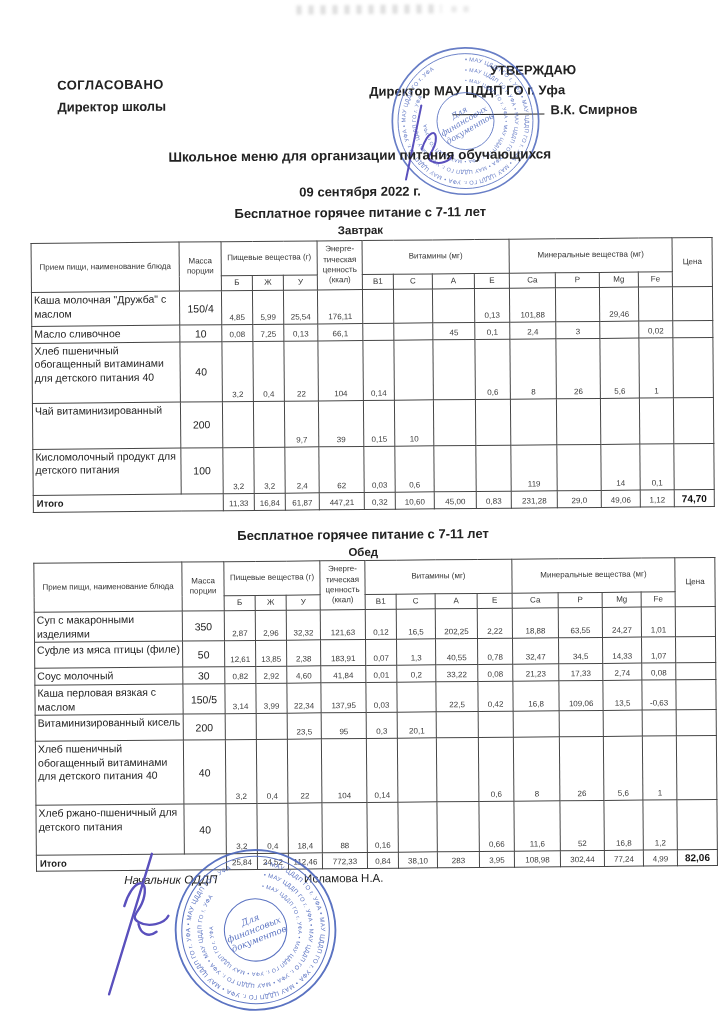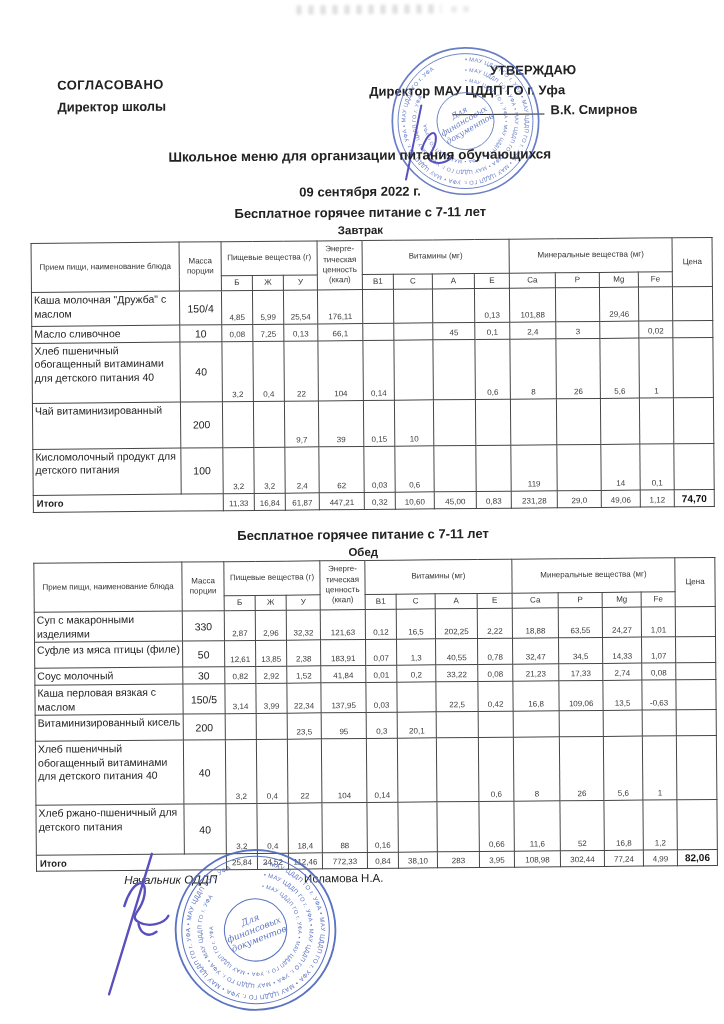--- a/index.html
+++ b/index.html
@@ -312,21 +312,21 @@
         <th>Е</th>
         <th>Са</th>
         <th>Р</th>
         <th>Mg</th>
         <th>Fe</th>
       </tr>
     </thead>
     <tbody>
         <tr>
           <td class="dish">Суп с макаронными изделиями</td>
-          <td class="mass">330</td>
+          <td class="mass">350</td>
           <td class="num">2,87</td>
           <td class="num">2,96</td>
           <td class="num">32,32</td>
           <td class="num">121,63</td>
           <td class="num">0,12</td>
           <td class="num">16,5</td>
           <td class="num">202,25</td>
           <td class="num">2,22</td>
           <td class="num">18,88</td>
           <td class="num">63,55</td>
@@ -349,21 +349,21 @@
           <td class="num">34,5</td>
           <td class="num">14,33</td>
           <td class="num">1,07</td>
           <td class="num price-cell"></td>
         </tr>
         <tr>
           <td class="dish">Соус молочный</td>
           <td class="mass">30</td>
           <td class="num">0,82</td>
           <td class="num">2,92</td>
-          <td class="num">1,52</td>
+          <td class="num">4,60</td>
           <td class="num">41,84</td>
           <td class="num">0,01</td>
           <td class="num">0,2</td>
           <td class="num">33,22</td>
           <td class="num">0,08</td>
           <td class="num">21,23</td>
           <td class="num">17,33</td>
           <td class="num">2,74</td>
           <td class="num">0,08</td>
           <td class="num price-cell"></td>

